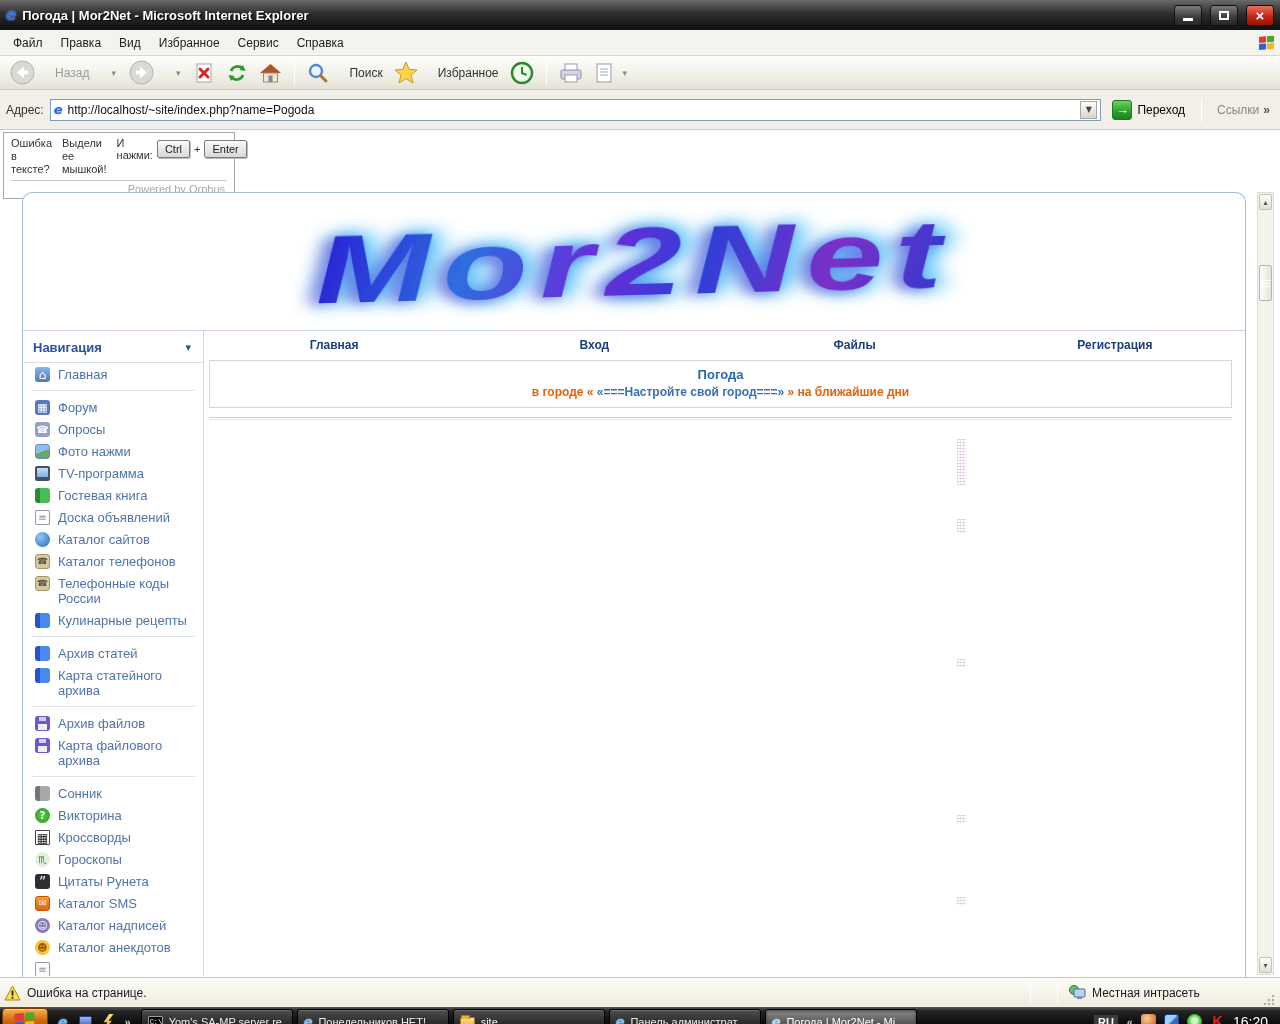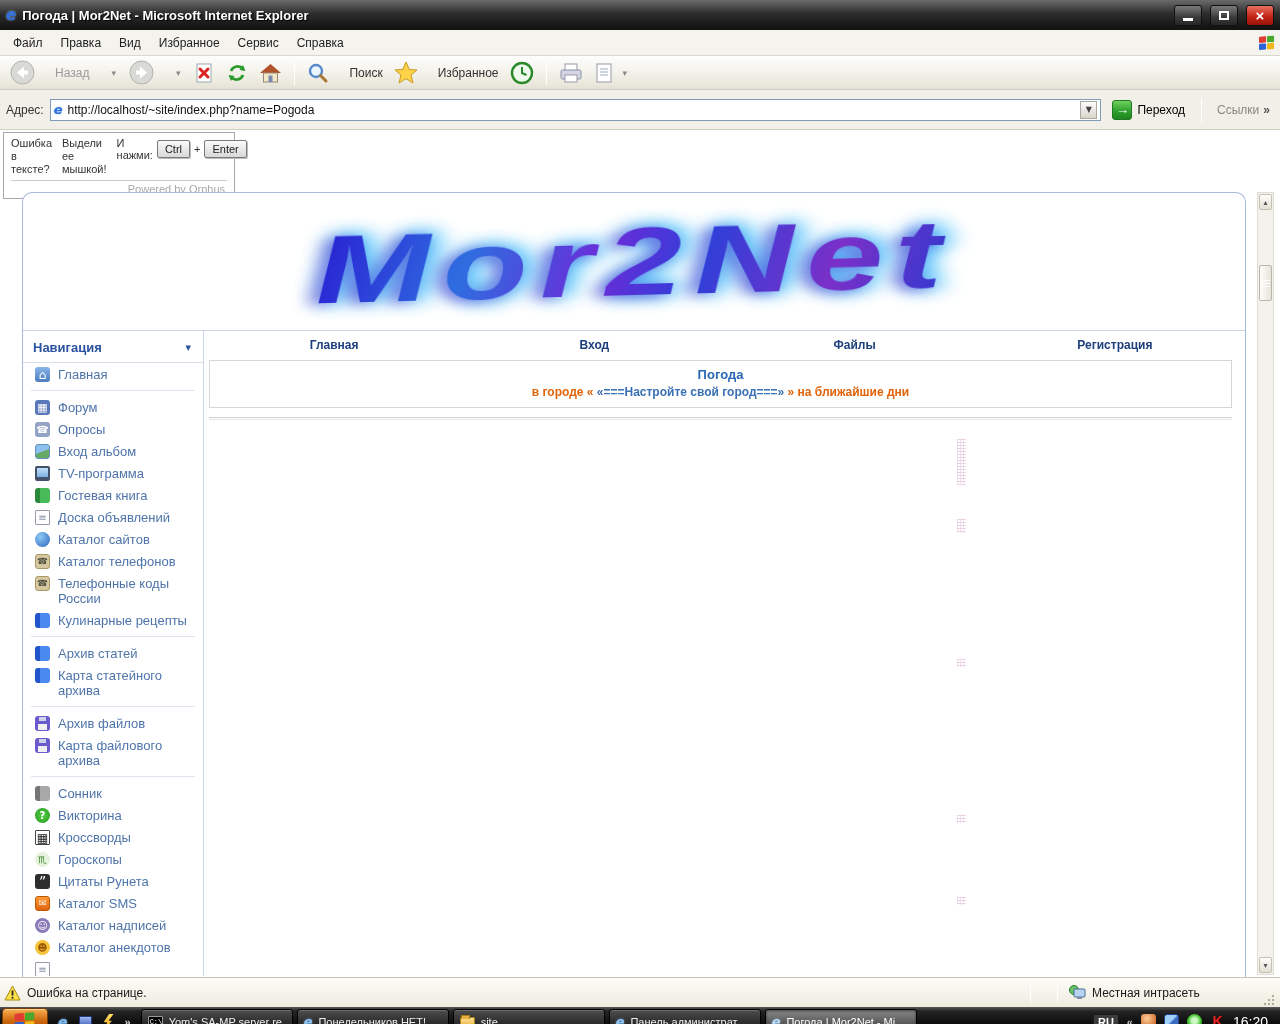--- a/index.html
+++ b/index.html
@@ -322,21 +322,21 @@
         <div class="s-item">
           <span class="ic ic-grid"></span>
           <span class="s-lbl">Форум</span>
         </div>
         <div class="s-item">
           <span class="ic ic-phone"></span>
           <span class="s-lbl">Опросы</span>
         </div>
         <div class="s-item">
           <span class="ic ic-photo"></span>
-          <span class="s-lbl">Вход альбом</span>
+          <span class="s-lbl">Фото нажми</span>
         </div>
         <div class="s-item">
           <span class="ic ic-tv"></span>
           <span class="s-lbl">TV-программа</span>
         </div>
         <div class="s-item">
           <span class="ic ic-book-g"></span>
           <span class="s-lbl">Гостевая книга</span>
         </div>
         <div class="s-item">

